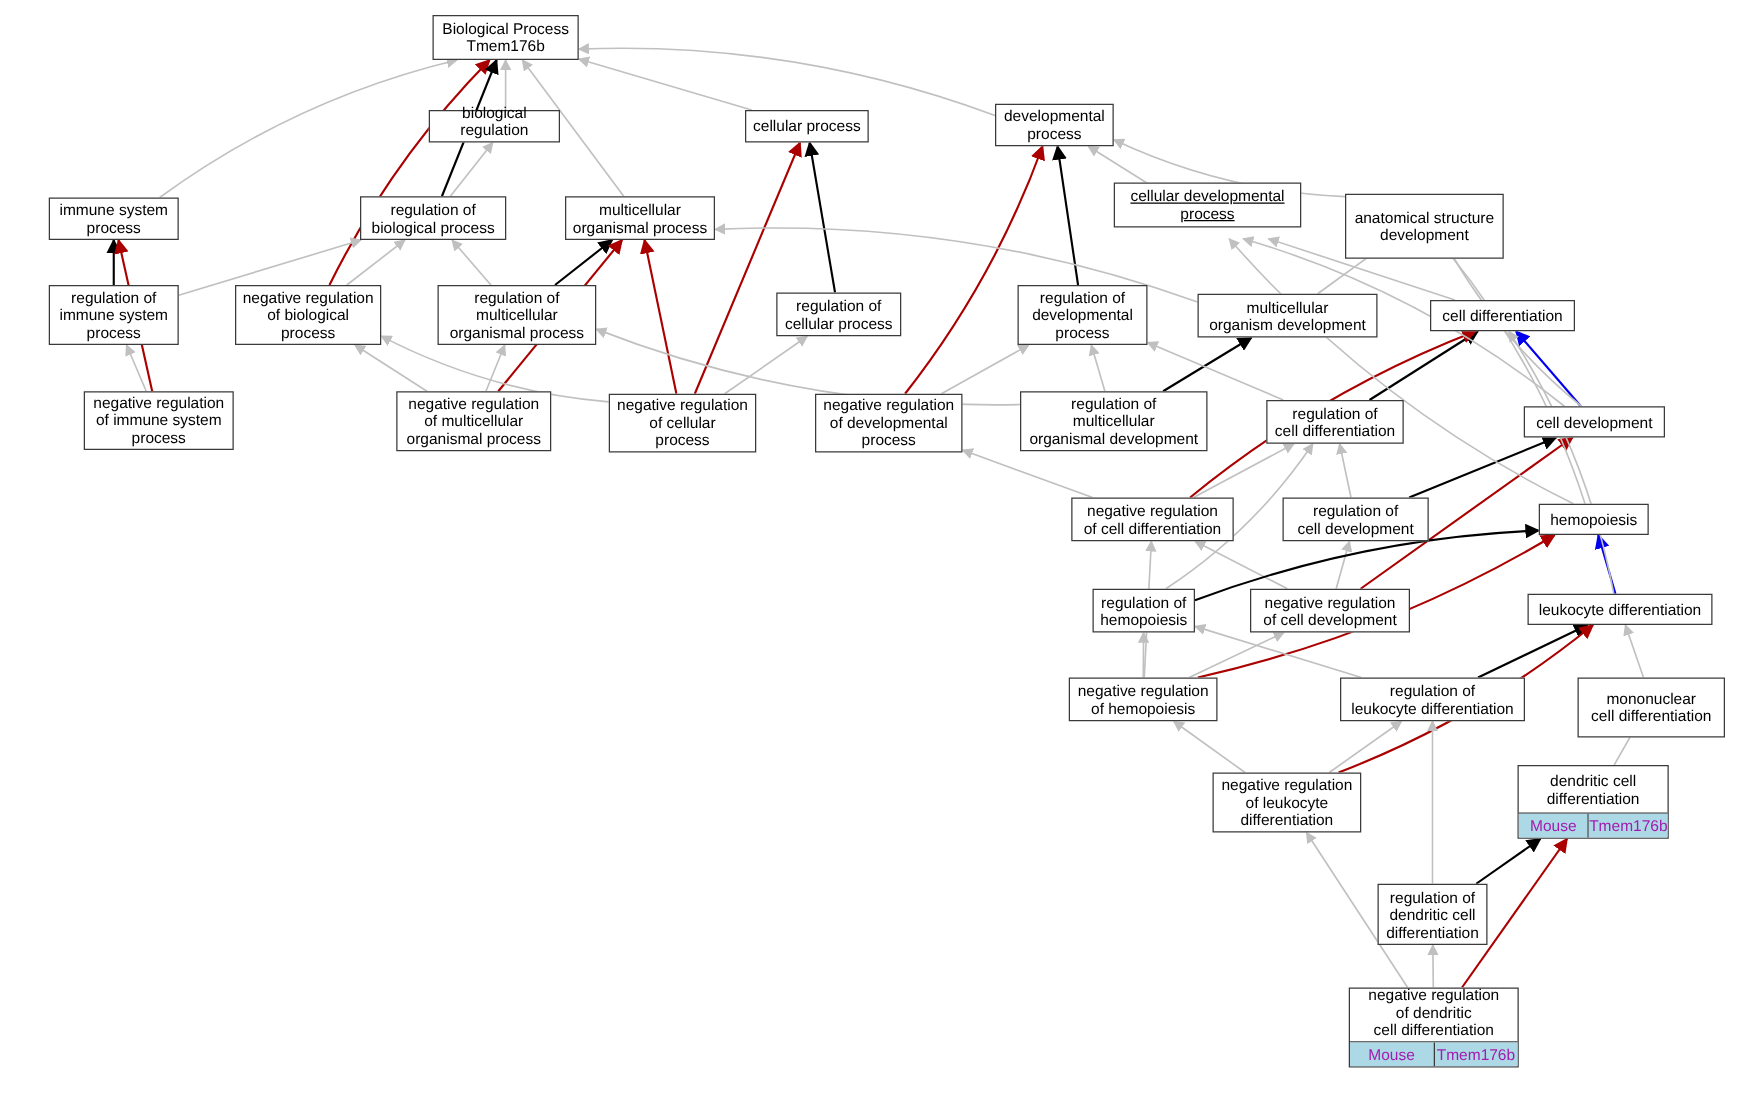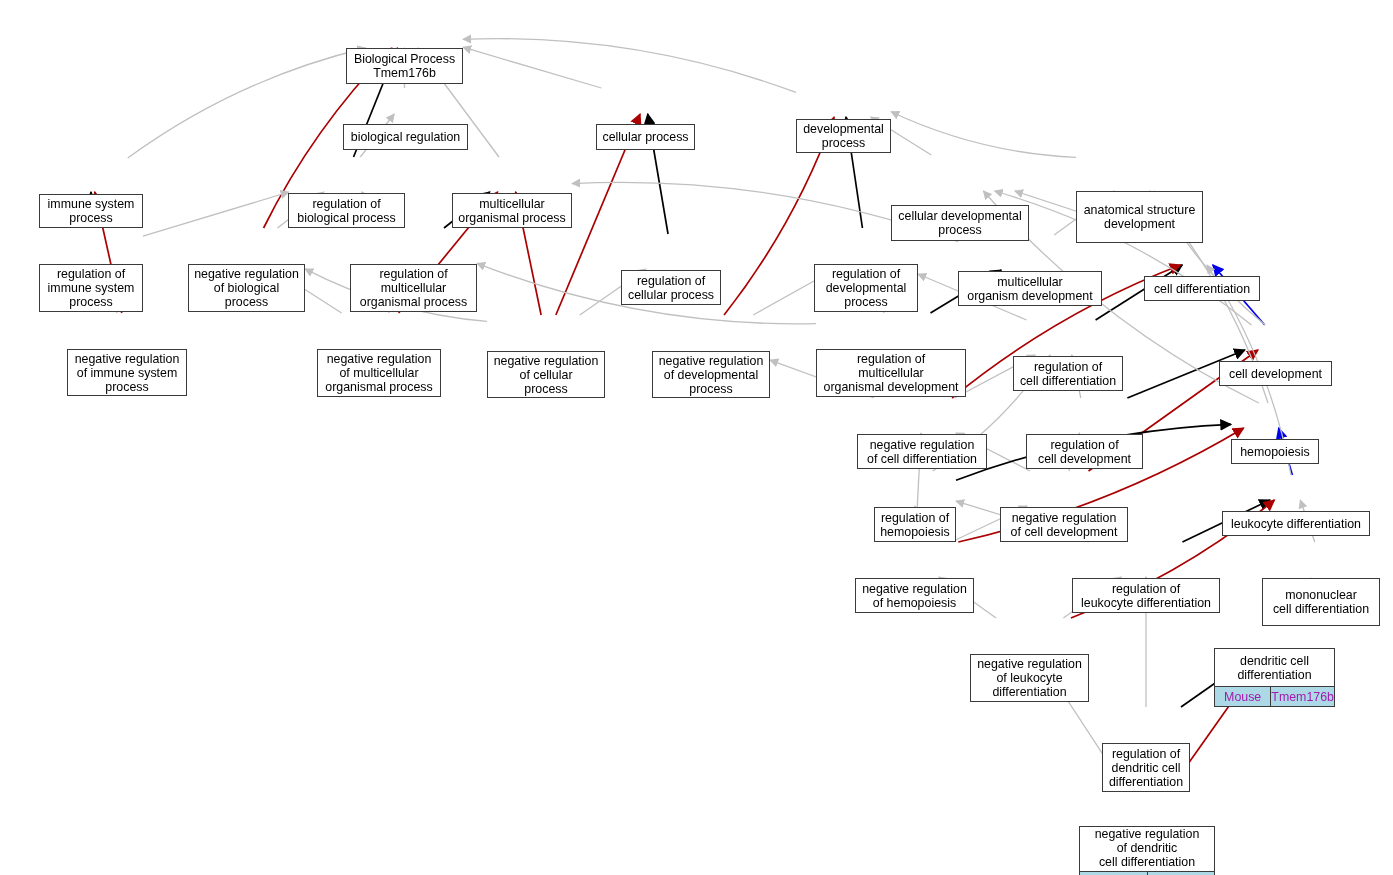--- a/index.html
+++ b/index.html
@@ -12,23 +12,22 @@
   }
   svg#edges{position:absolute;left:0;top:0;width:1393px;height:875px;}
   .node{
     position:absolute;
     box-sizing:border-box;
     border:1.5px solid #3a3a3a;
     background:#ffffff;
     display:flex;
     flex-direction:column;
     align-items:stretch;
-    justify-content:center;
+    justify-content:flex-end;
     z-index:5;
-    margin-top:36px;
   }
   .node .label{
     flex:1 1 auto;
     display:flex;align-items:center;justify-content:center;
     text-align:center;
     font-size:12.4px;
     line-height:14px;
     color:#000000;
     padding:2px 4px;
     white-space:pre-line;
@@ -137,21 +136,21 @@
         <path d="M 1169.6038781163436 790 Q 1211.6329639889198 730.5 1253.662049861496 671" fill="none" stroke="#aa0000" stroke-width="1.7" marker-end="url(#ah-red)"></path>
         <path d="M 1146.646408839779 790 Q 1146.4585635359117 773 1146.2707182320441 756" fill="none" stroke="#c0c0c0" stroke-width="1.3" marker-end="url(#ah-grey)"></path>
         <path d="M 1126.111111111111 790 Q 1085.638888888889 728 1045.1666666666667 666" fill="none" stroke="#c0c0c0" stroke-width="1.3" marker-end="url(#ah-grey)"></path>
       </g>
   </svg>
   <div id="node-layer">
       <div class="node" style="left: 346px; top: 12px; width: 117px; height: 36px;">
         <div class="label">Biological Process
 Tmem176b</div>
       </div>
-      <div class="node" style="left: 343px; top: 88px; width: 125px; height: 26px;">
+      <div class="node" style="left: 343px; top: 88px; width: 105px; height: 26px;">
         <div class="label">biological regulation</div>
       </div>
       <div class="node" style="left: 596px; top: 88px; width: 99px; height: 26px;">
         <div class="label">cellular process</div>
       </div>
       <div class="node" style="left: 796px; top: 83px; width: 95px; height: 34px;">
         <div class="label">developmental
 process</div>
       </div>
       <div class="node" style="left: 39px; top: 158px; width: 104px; height: 34px;">
@@ -159,21 +158,21 @@
 process</div>
       </div>
       <div class="node" style="left: 288px; top: 157px; width: 117px; height: 35px;">
         <div class="label">regulation of
 biological process</div>
       </div>
       <div class="node" style="left: 452px; top: 157px; width: 120px; height: 35px;">
         <div class="label">multicellular
 organismal process</div>
       </div>
-      <div class="node" style="left: 891px; top: 169px; width: 138px; height: 36px;">
+      <div class="node" style="left: 891px; top: 146px; width: 150px; height: 36px; text-decoration: underline;">
         <div class="label">cellular developmental
 process</div>
       </div>
       <div class="node" style="left: 1076px; top: 155px; width: 127px; height: 52px;">
         <div class="label">anatomical structure
 development</div>
       </div>
       <div class="node" style="left: 39px; top: 228px; width: 104px; height: 48px;">
         <div class="label">regulation of
 immune system

